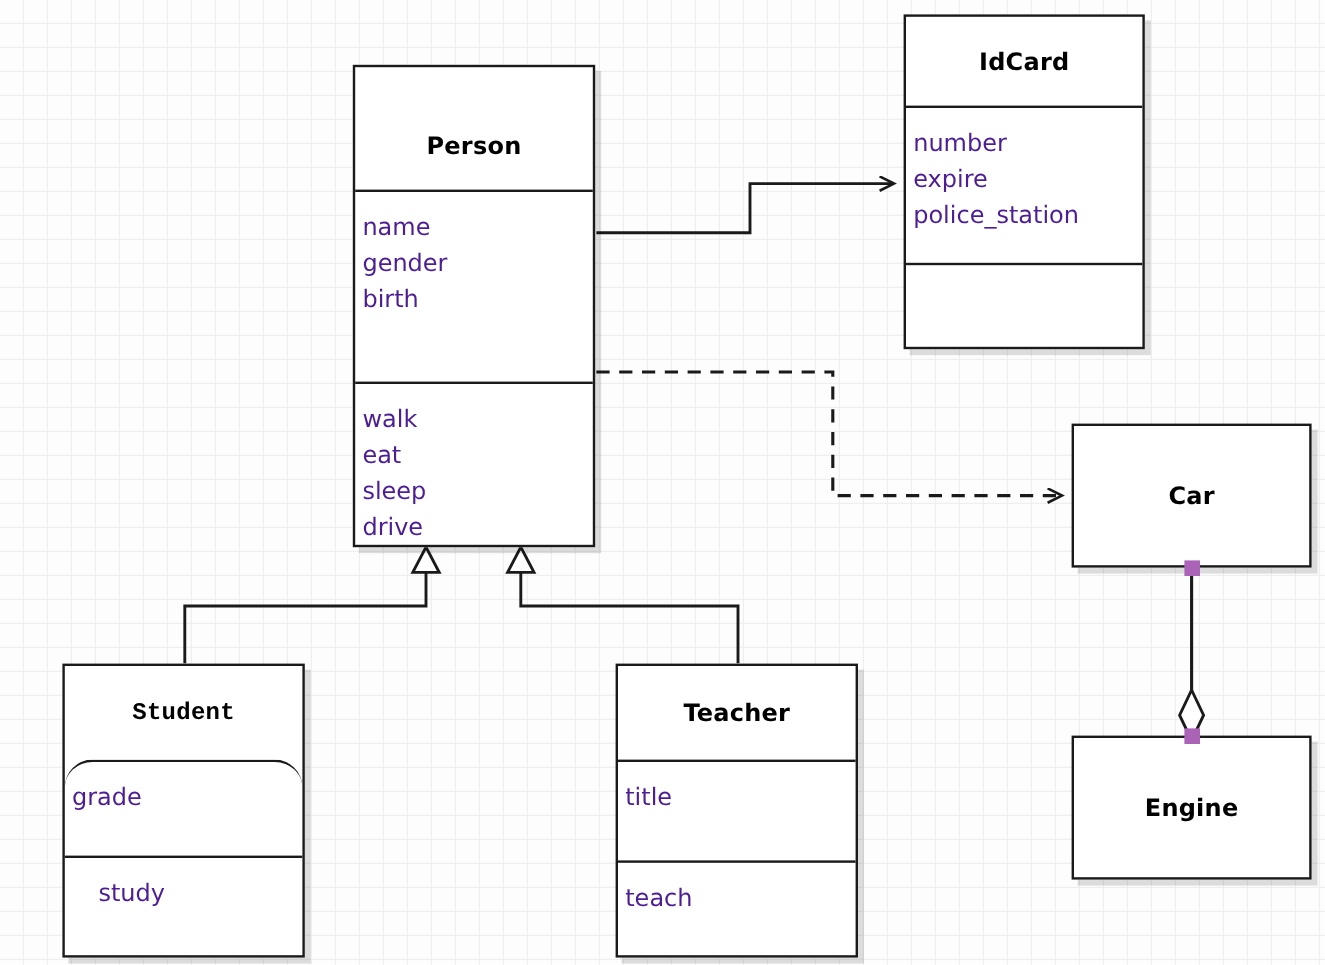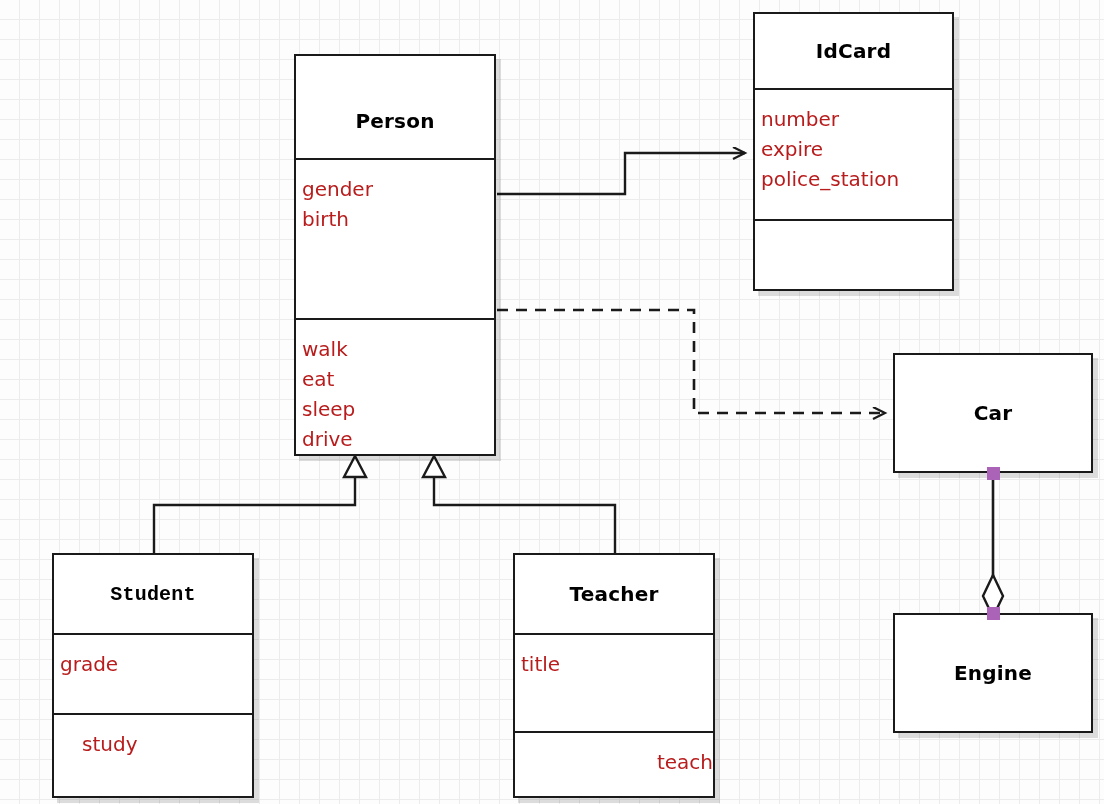--- a/index.html
+++ b/index.html
@@ -44,21 +44,21 @@
     font-size: 20px;
     color: #000000;
     letter-spacing: 0.2px;
   }
   .cls-members {
     padding: 14px 0 0 6px;
   }
   .member {
     font-size: 20px;
     line-height: 30px;
-    color: #b91c1c;
+    color: #4c1d95;
     white-space: nowrap;
   }
   .cls-plain {
     display: flex;
     align-items: center;
     justify-content: center;
   }
   
   .edge-layer {
     position: absolute;
@@ -107,20 +107,21 @@
 
     <g>
       <path d="M615,553 L615,505 L434,505 L434,474" fill="none" stroke="#1a1a1a" stroke-width="2.4"></path>
       <path d="M434,456 L423,477 L445,477 Z" fill="#ffffff" stroke="#1a1a1a" stroke-width="2.4" stroke-linejoin="miter"></path>
     </g>
   </svg>
 
   <div class="uml-class" style="left:294px; top:54px; width:202px; height:402px;">
     <div class="compartment cls-title" style="height:74px;margin-top:28px;">Person</div>
     <div class="compartment cls-members" style="height:160px;">
+      <div class="member">name</div>
       <div class="member">gender</div>
       <div class="member">birth</div>
     </div>
     <div class="compartment cls-members" style="height:164px;">
       <div class="member">walk</div>
       <div class="member">eat</div>
       <div class="member">sleep</div>
       <div class="member">drive</div>
     </div>
   </div>
@@ -130,34 +131,34 @@
     <div class="compartment cls-members" style="height:131px;">
       <div class="member">number</div>
       <div class="member">expire</div>
       <div class="member">police_station</div>
     </div>
     <div class="compartment" style="height:70px;"></div>
   </div>
 
   <div class="uml-class" style="left:52px; top:553px; width:202px; height:245px;">
     <div class="compartment cls-title" style="height:78px;font-family:Liberation Mono, monospace;">Student</div>
-    <div class="compartment cls-members" style="height:80px;">
+    <div class="compartment cls-members" style="height:80px;border-radius:23px;">
       <div class="member">grade</div>
     </div>
     <div class="compartment cls-members" style="height:85px;padding-left:28px;">
       <div class="member">study</div>
     </div>
   </div>
 
   <div class="uml-class" style="left:513px; top:553px; width:202px; height:245px;">
     <div class="compartment cls-title" style="height:78px;">Teacher</div>
-    <div class="compartment cls-members" style="height:98px;">
+    <div class="compartment cls-members" style="height:84px;">
       <div class="member">title</div>
     </div>
-    <div class="compartment cls-members" style="height:74px;text-align:right;">
+    <div class="compartment cls-members" style="height:74px;">
       <div class="member">teach</div>
     </div>
   </div>
 
   <div class="uml-class cls-plain" style="left:893px; top:353px; width:200px; height:120px;">
     <div class="cls-title" style="width:100%; height:100%;">Car</div>
   </div>
 
   <div class="uml-class cls-plain" style="left:893px; top:613px; width:200px; height:120px;">
     <div class="cls-title" style="width:100%; height:100%;">Engine</div>

